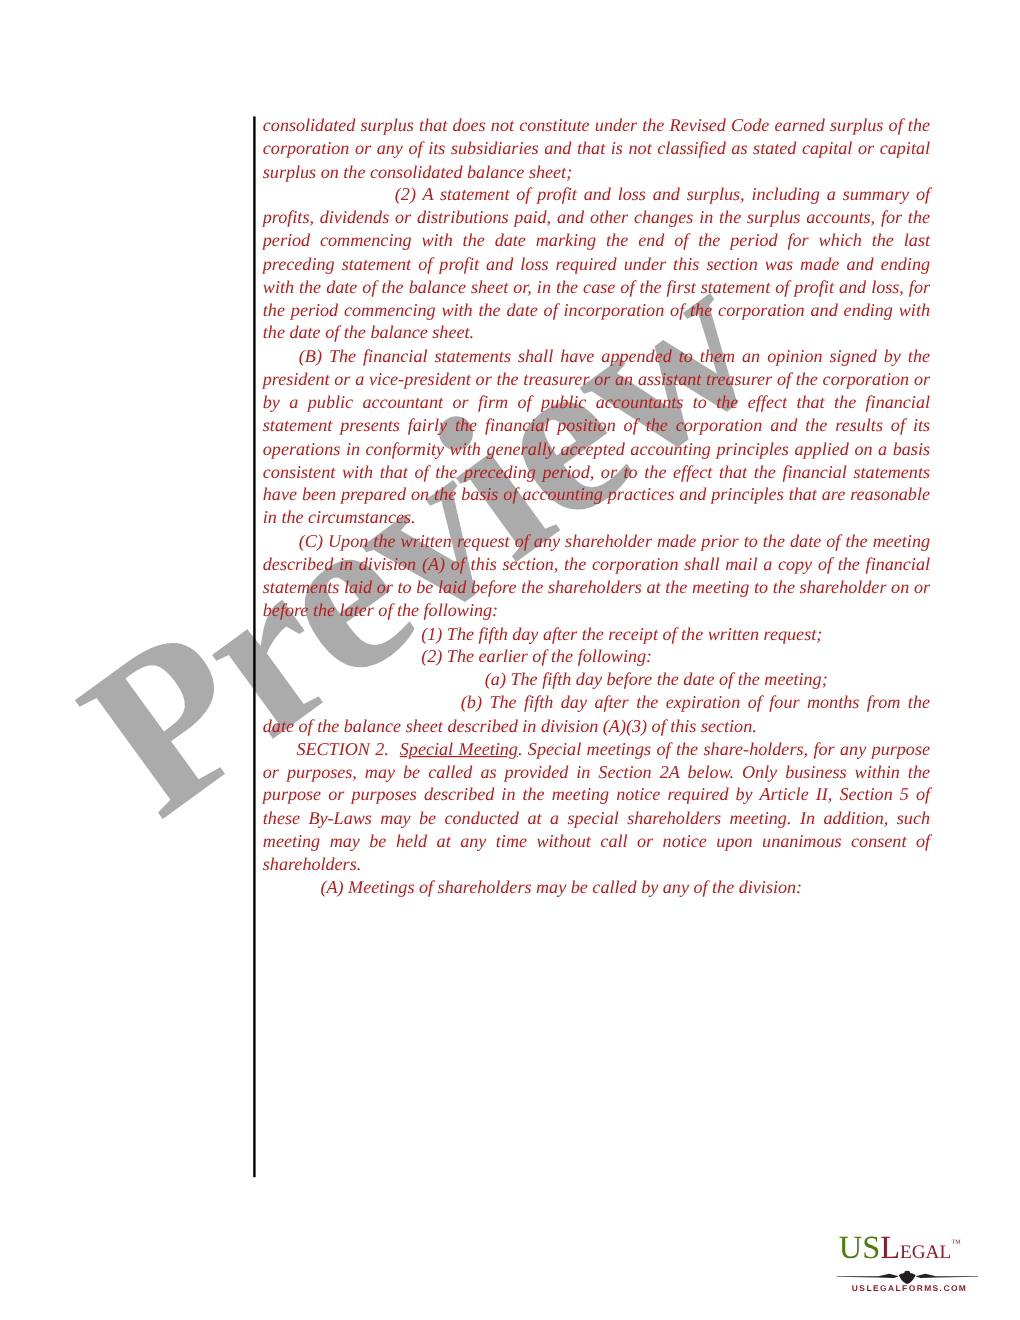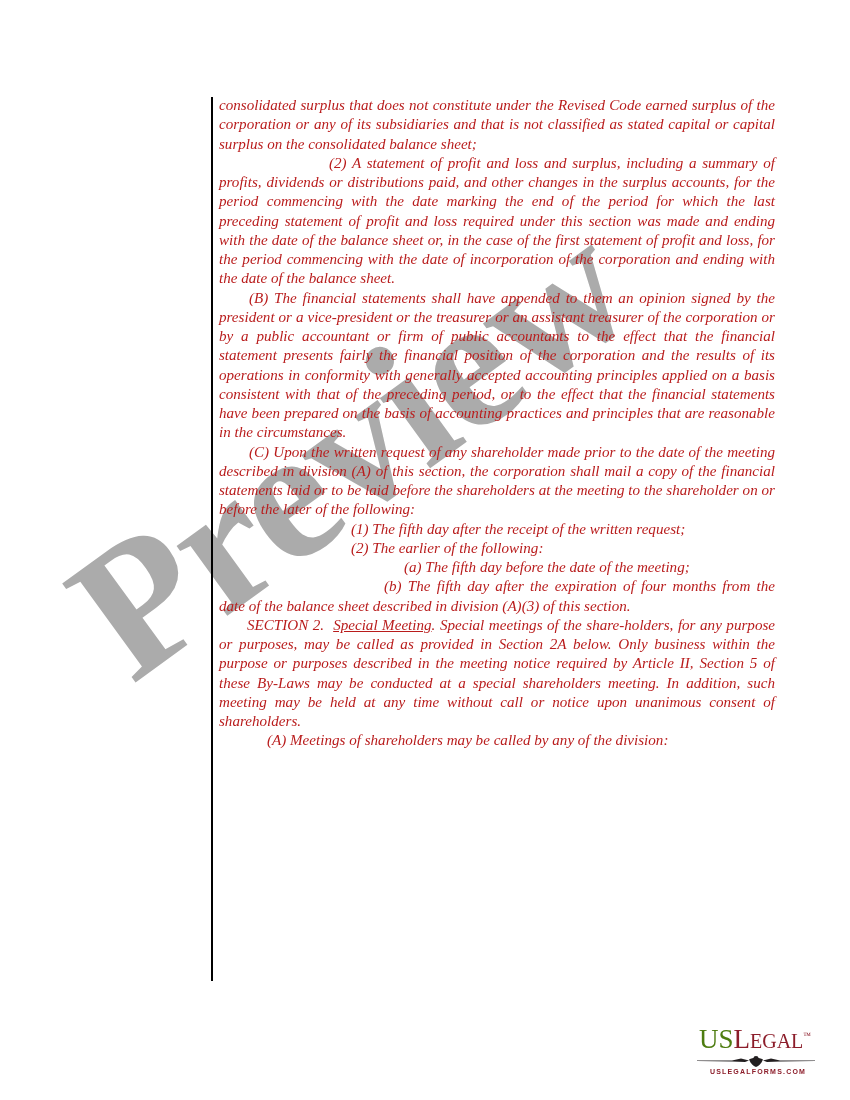--- a/index.html
+++ b/index.html
@@ -114,21 +114,21 @@
   }
   #logo .logo-us {
     color: #4d7c0f;
     font-weight: 400;
   }
   #logo .logo-legal {
     color: #8c1d2a;
     font-weight: 400;
   }
   #logo .logo-legal .sc {
-    font-size: 20px;
+    font-size: 16px;
   }
   #logo .logo-tm {
     font-size: 8px;
     color: #8c1d2a;
     vertical-align: super;
   }
   #logo .logo-eagle {
     display: block;
     width: 118px;
     height: 13px;

